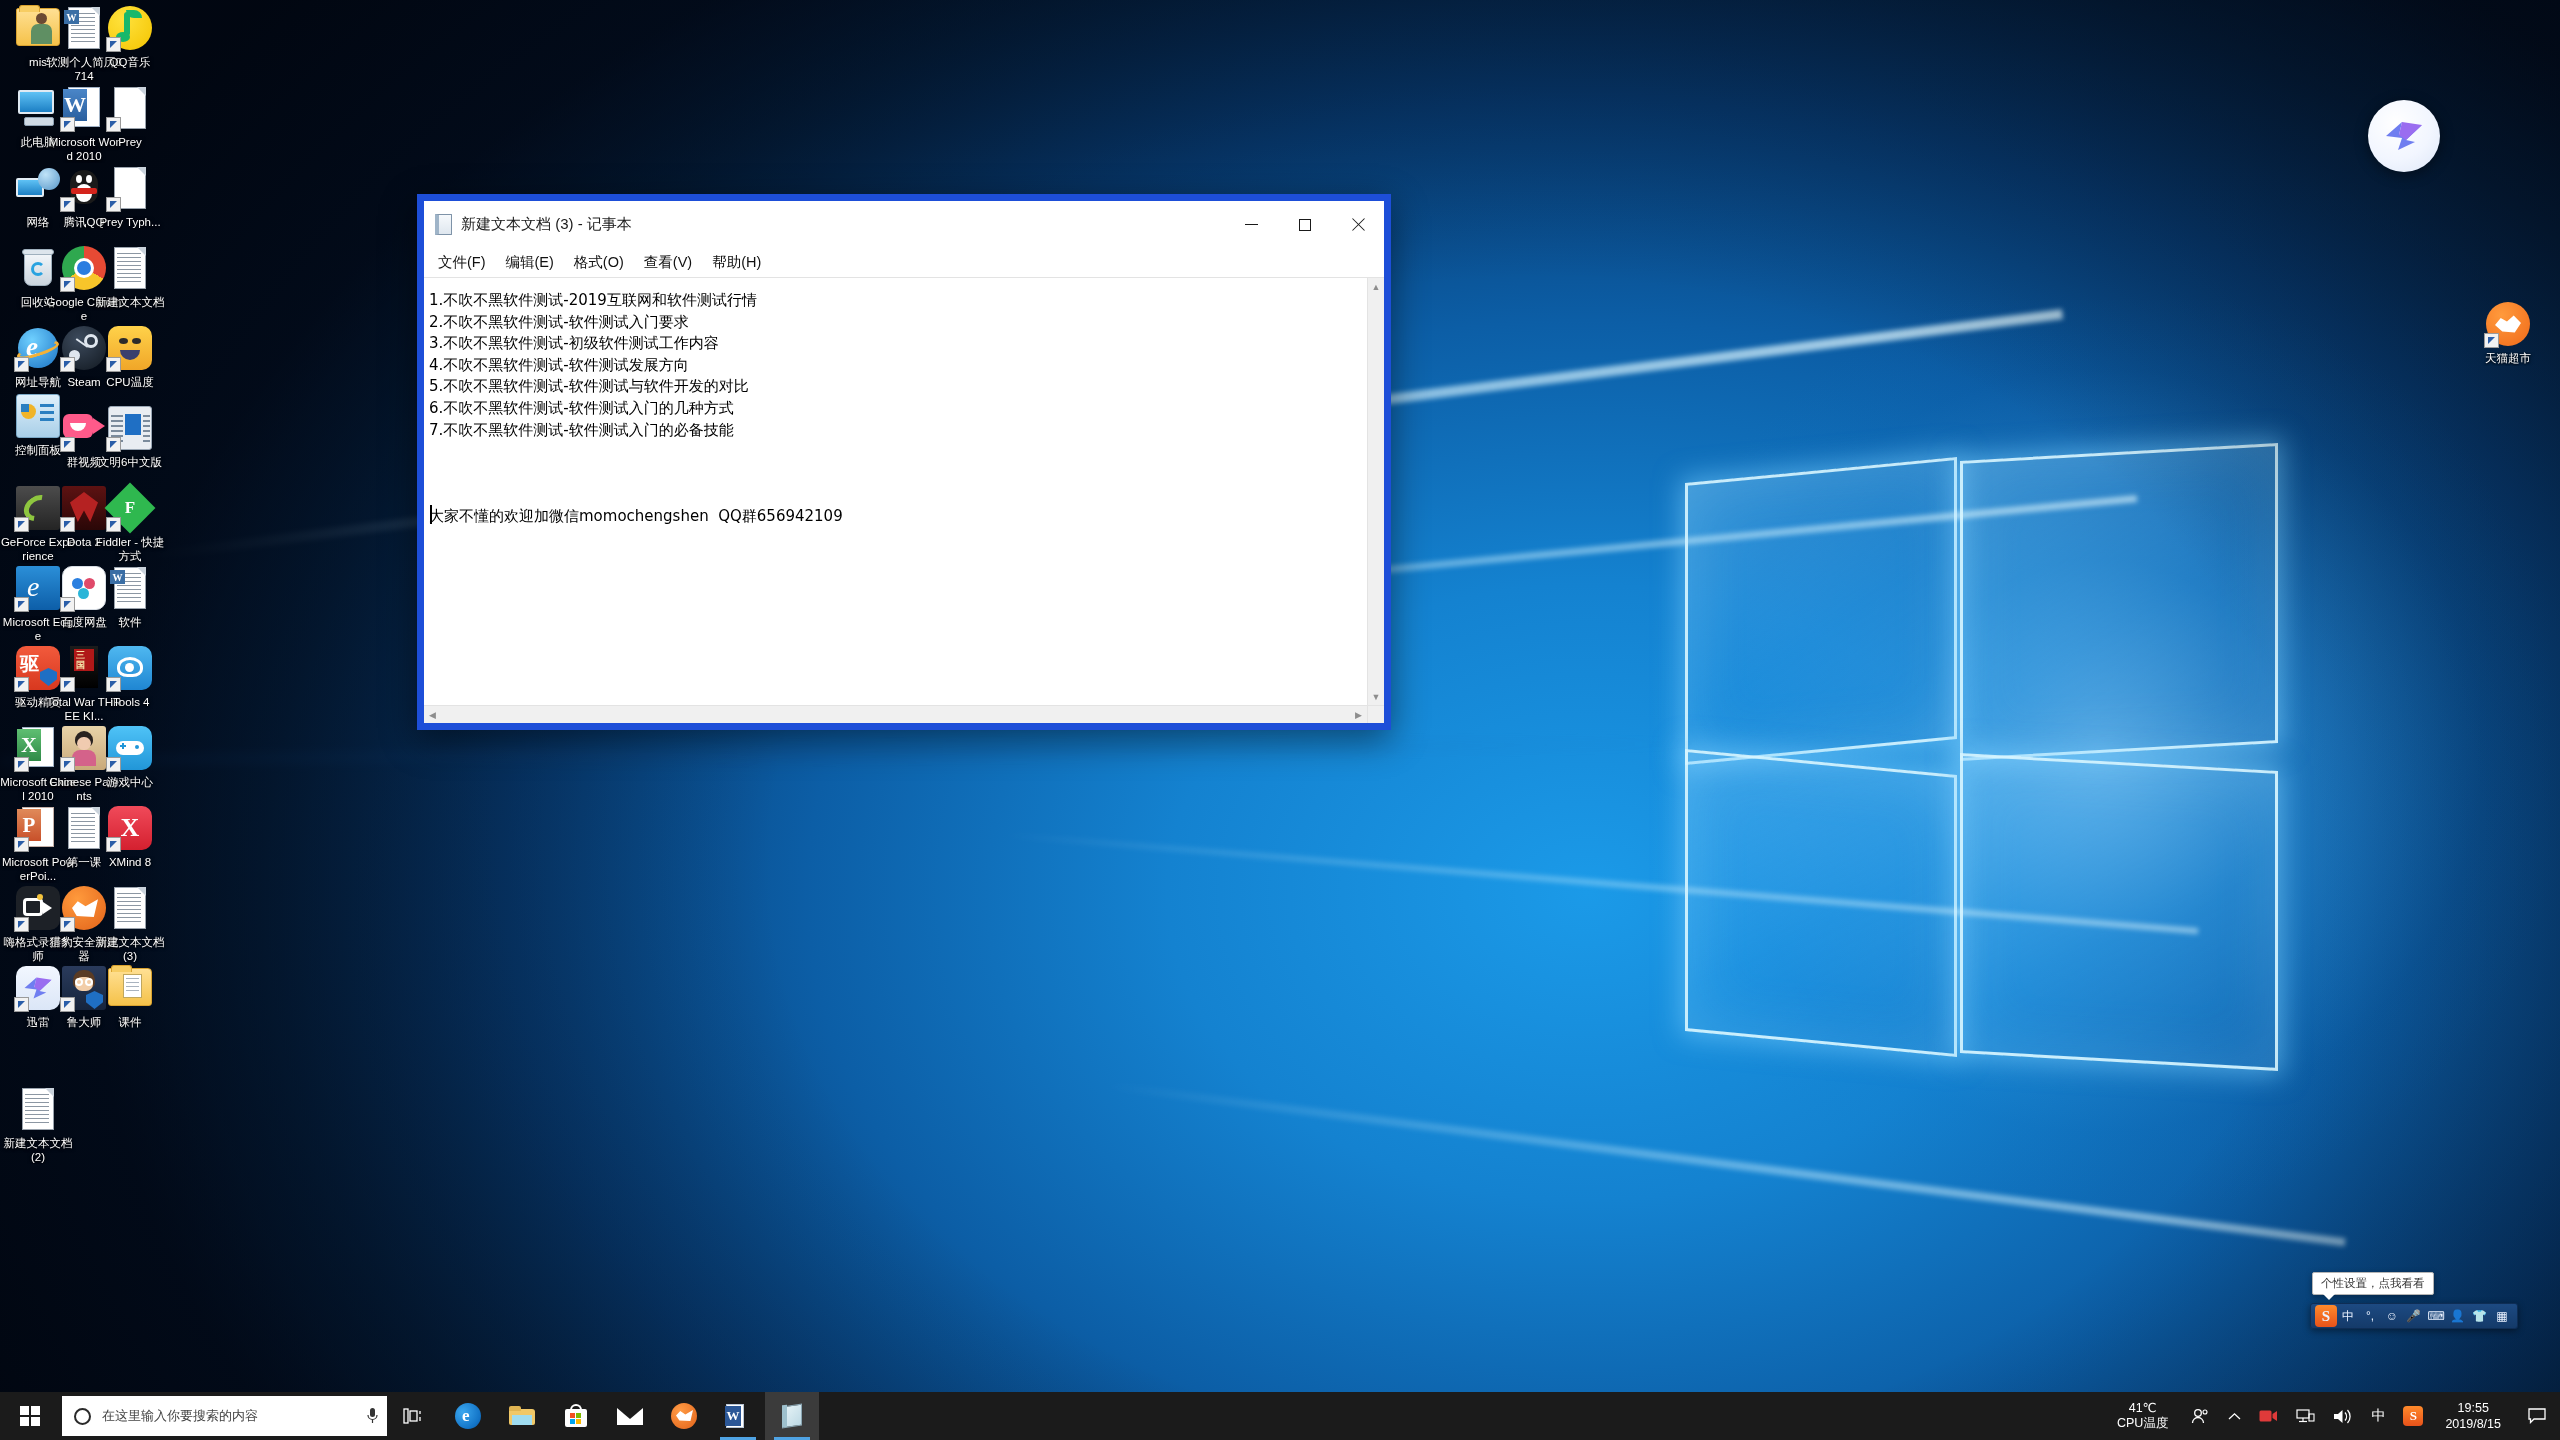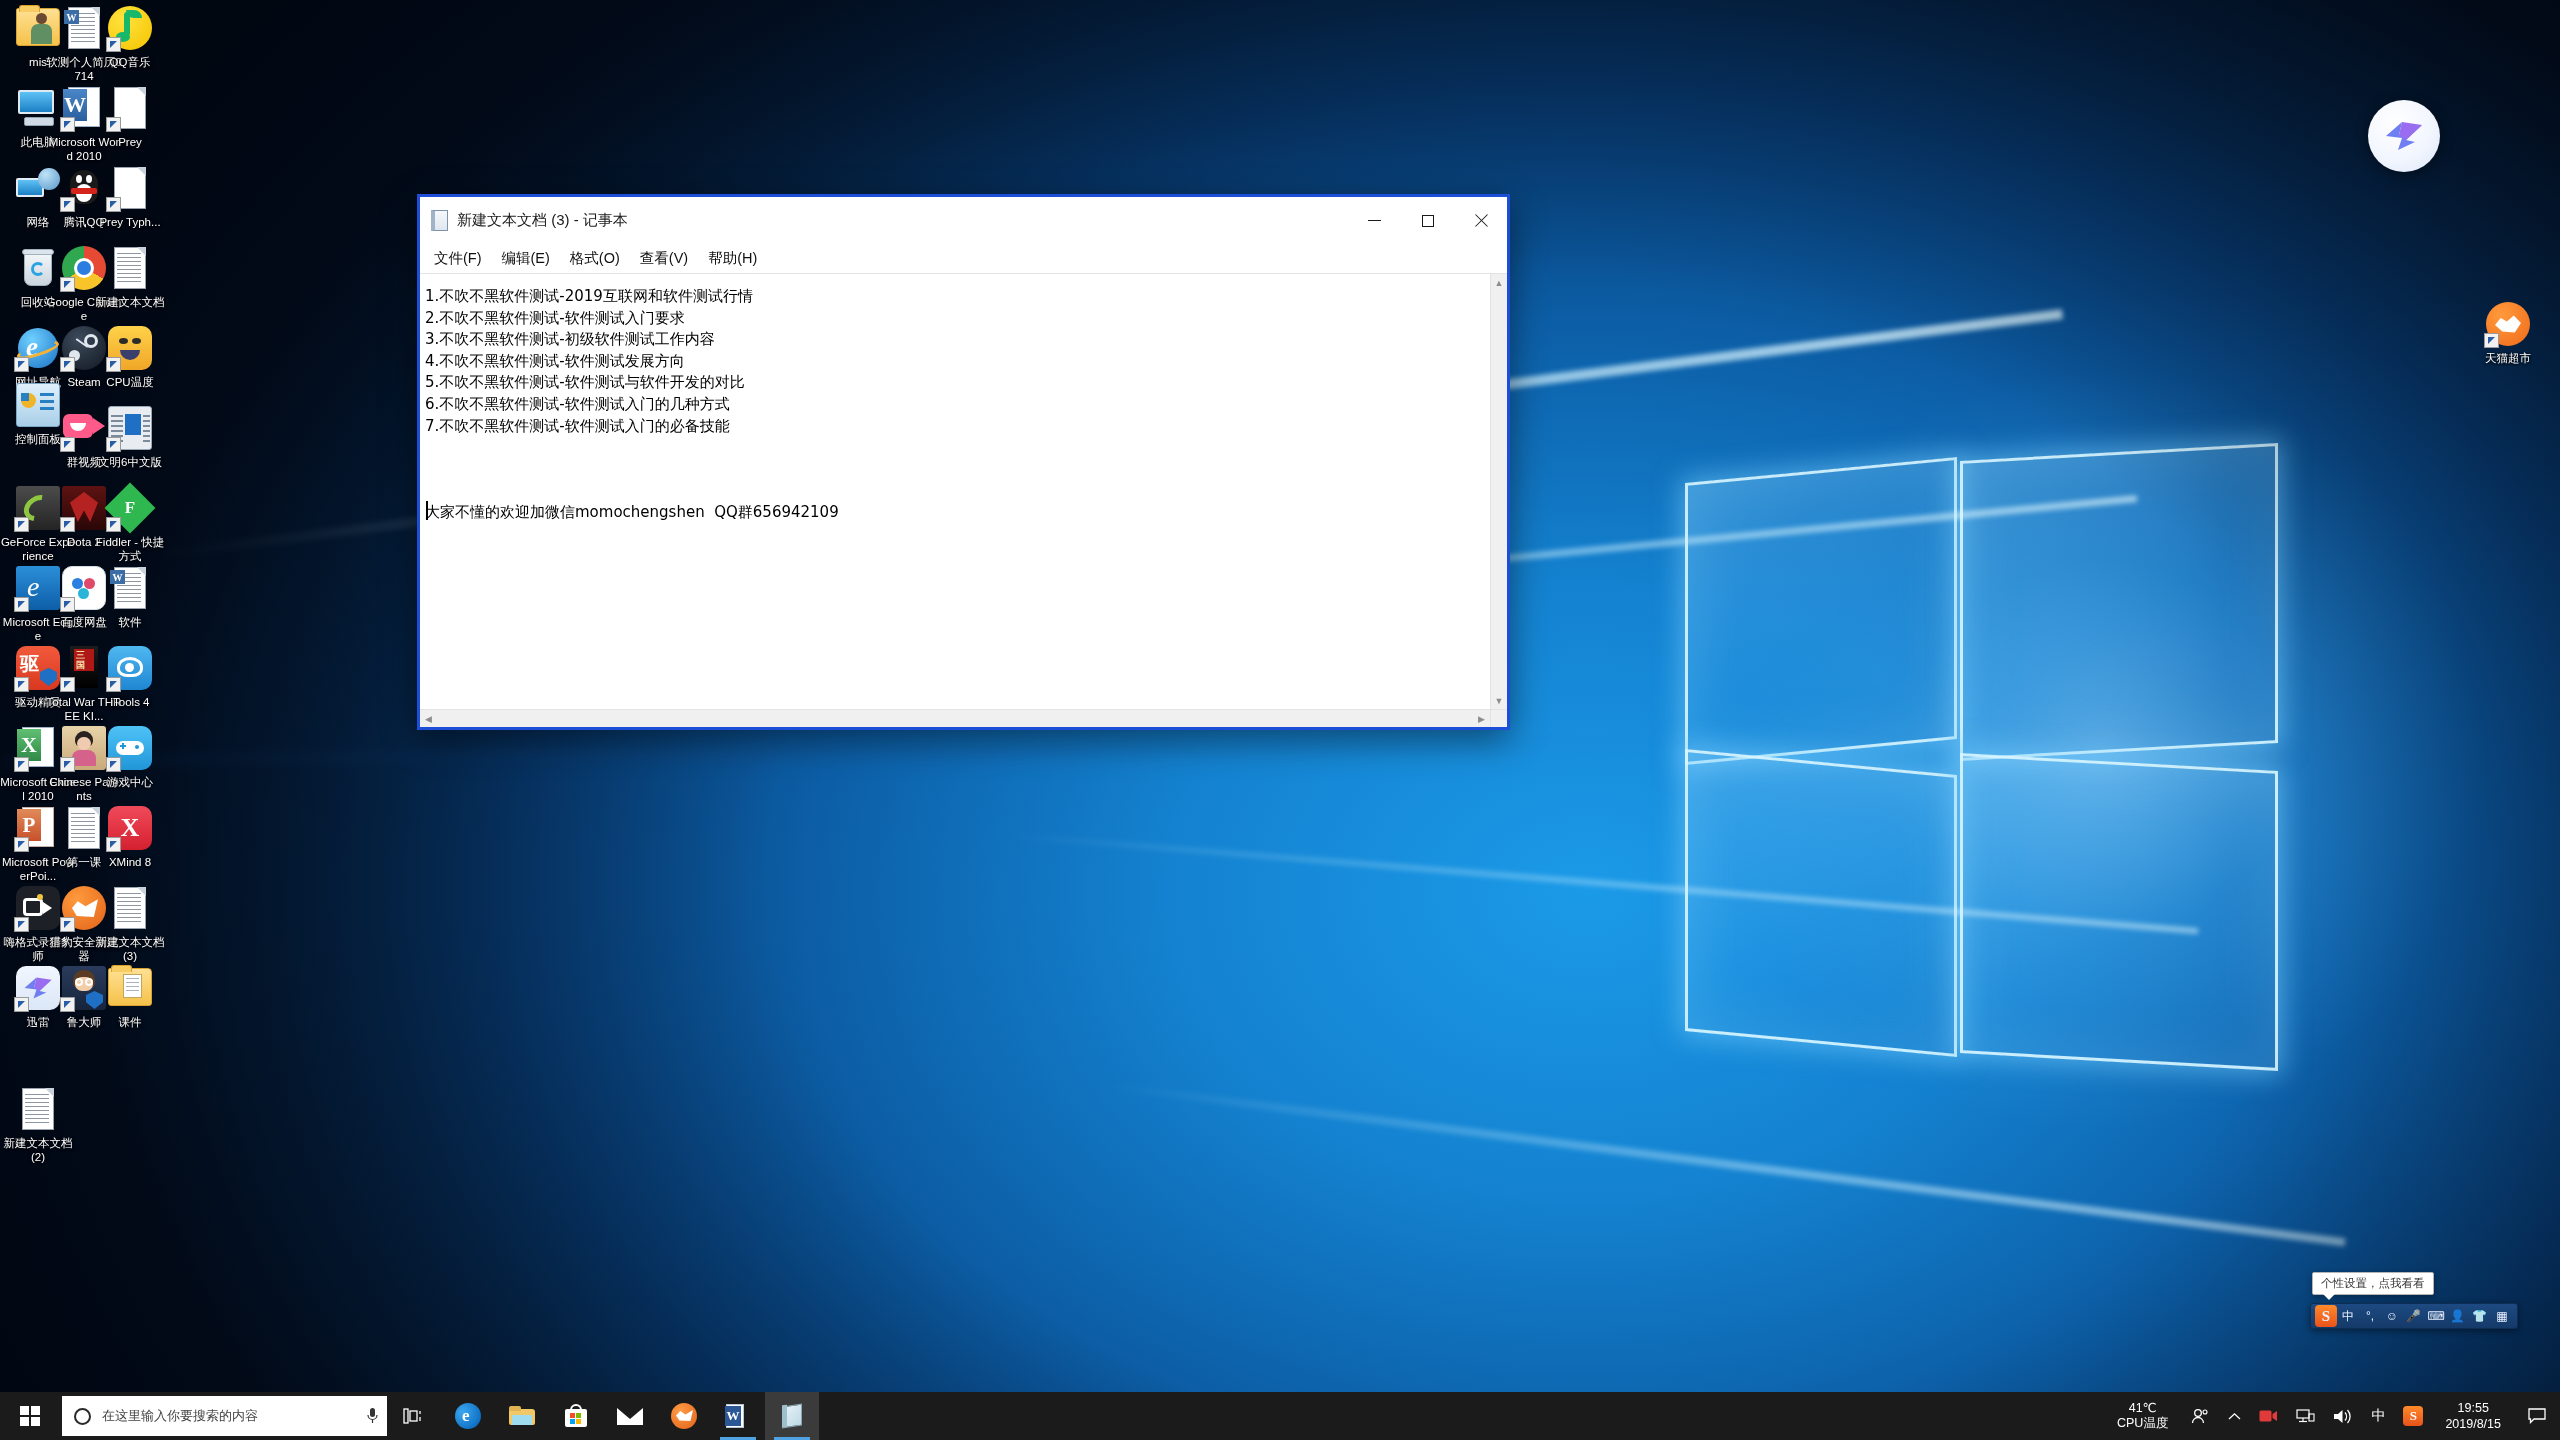--- a/index.html
+++ b/index.html
@@ -111,23 +111,23 @@
     box-shadow: 0 3px 14px rgba(0,0,0,0.45);
   }
   #xunlei-widget svg { position: absolute; left: 14px; top: 16px; }
 
   #tmall-icon { position: absolute; left: 2470px; top: 300px; width: 76px; text-align: center; }
 
   
   #notepad {
     position: absolute;
     left: 417px; top: 194px;
-    width: 1093px; height: 536px;
+    width: 974px; height: 536px;
     background: #ffffff;
-    border: 3px solid #1d4ed8;
+    border: 7px solid #1d4ed8;
     box-shadow: 0 10px 34px rgba(0,0,0,0.48);
     display: flex; flex-direction: column;
     font-family: "Liberation Sans", "DejaVu Sans", sans-serif;
   }
   #np-titlebar {
     height: 47px;
     background: #ffffff;
     display: flex; align-items: center;
     flex: 0 0 auto;
     position: relative;
@@ -485,21 +485,21 @@
       <div class="icon-cell" style="left: 92px; top: 320px;">
         <div class="icon-art">
           <div class="sh-round" style="background:linear-gradient(#ffd24a,#f0a628);"></div>
            <div style="position:absolute;left:13px;top:14px;width:9px;height:6px;border-radius:50%;background:#2b2b2b;"></div>
            <div style="position:absolute;left:26px;top:14px;width:9px;height:6px;border-radius:50%;background:#2b2b2b;"></div>
            <div style="position:absolute;left:14px;top:26px;width:20px;height:10px;border-radius:0 0 10px 10px;background:#3a3f6e;"></div>
           <div class="shortcut-arrow"></div>
         </div>
         <div class="icon-label">CPU温度</div>
       </div>
-      <div class="icon-cell" style="left: 0px; top: 377px;">
+      <div class="icon-cell" style="left: 0px; top: 388px;">
         <div class="icon-art">
           <div class="sh-sq" style="background:linear-gradient(#dff0fb,#a9cfe8);border:1px solid #7ba8c6;"></div>
            <div style="position:absolute;left:7px;top:12px;width:15px;height:15px;border-radius:50%;background:#f0b429;"></div>
            <div style="position:absolute;left:7px;top:12px;width:8px;height:8px;background:#2a7fc1;"></div>
            <div style="position:absolute;left:26px;top:12px;width:14px;height:3px;background:#2a7fc1;"></div>
            <div style="position:absolute;left:26px;top:19px;width:14px;height:3px;background:#2a7fc1;"></div>
            <div style="position:absolute;left:26px;top:26px;width:14px;height:3px;background:#2a7fc1;"></div>
         </div>
         <div class="icon-label">控制面板</div>
       </div>

